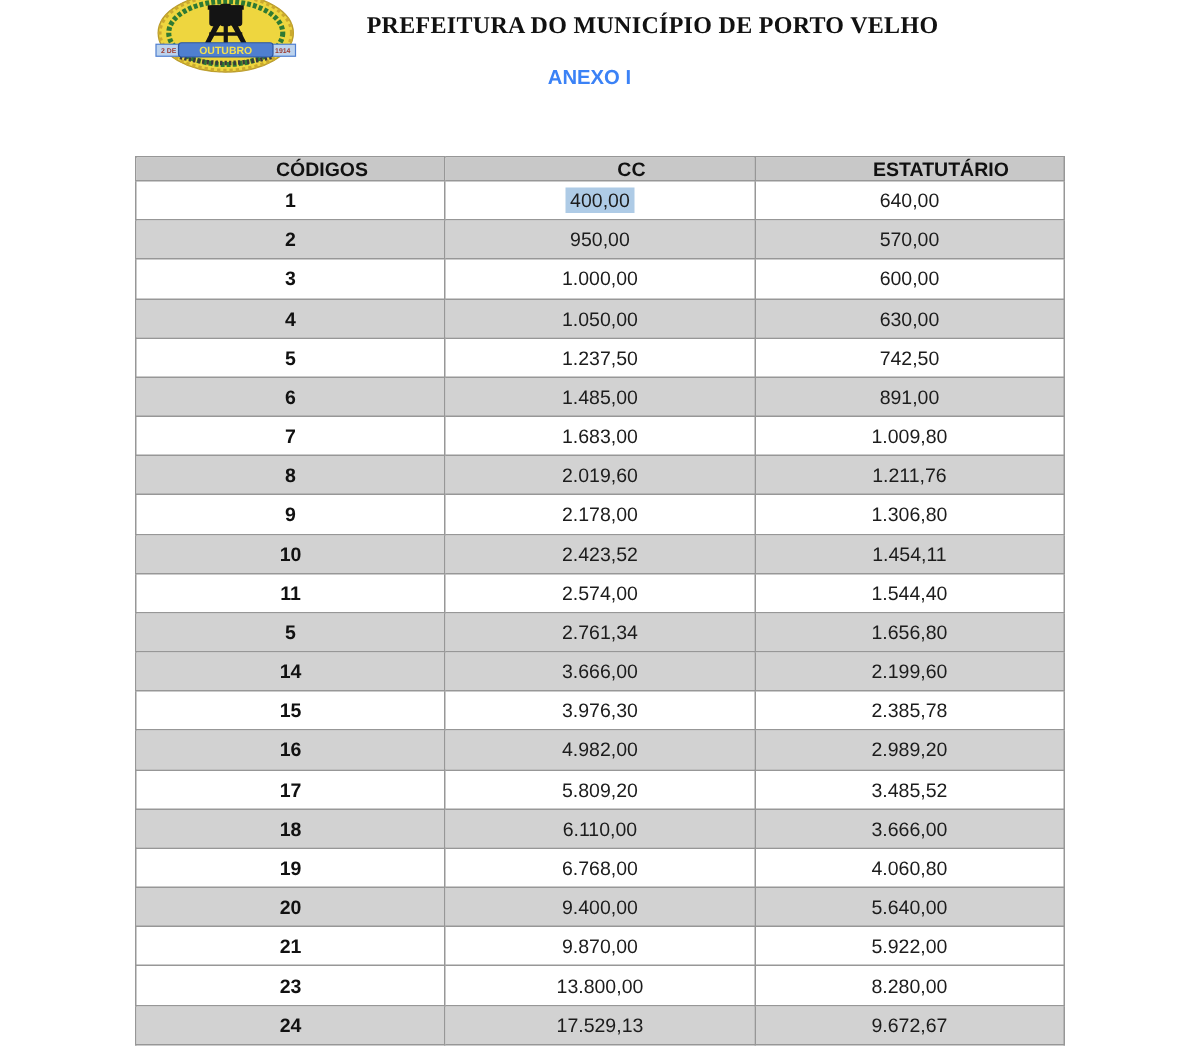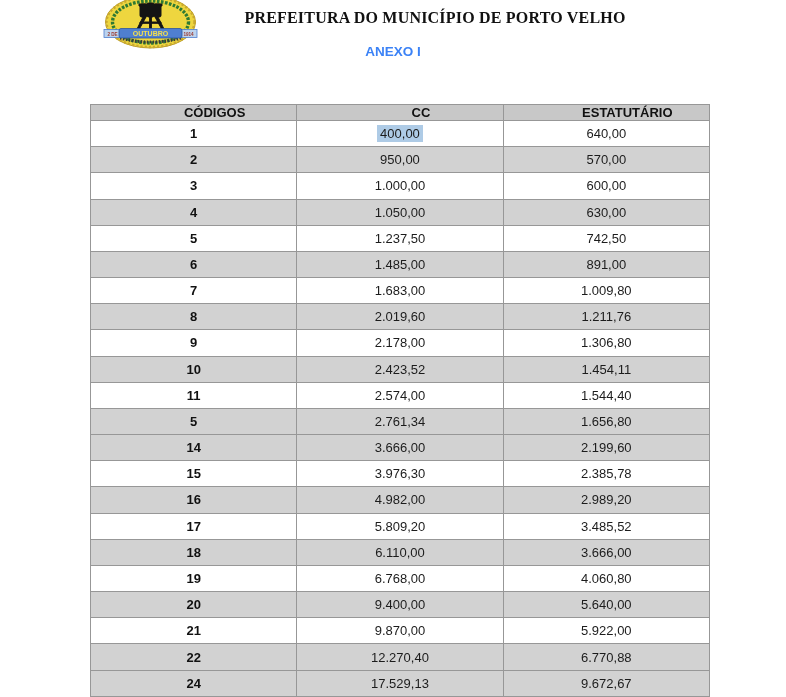--- a/index.html
+++ b/index.html
@@ -220,24 +220,24 @@
         <tr class="even">
           <td class="sym">20</td>
           <td>9.400,00</td>
           <td>5.640,00</td>
         </tr>
         <tr class="odd">
           <td class="sym">21</td>
           <td>9.870,00</td>
           <td>5.922,00</td>
         </tr>
-        <tr class="even">
-          <td class="sym">22</td>
-          <td>12.270,40</td>
-          <td>6.770,88</td>
+        <tr class="odd">
+          <td class="sym">23</td>
+          <td>13.800,00</td>
+          <td>8.280,00</td>
         </tr>
         <tr class="even">
           <td class="sym">24</td>
           <td>17.529,13</td>
           <td>9.672,67</td>
         </tr>
       </tbody>
   </table>
 </div>
 

